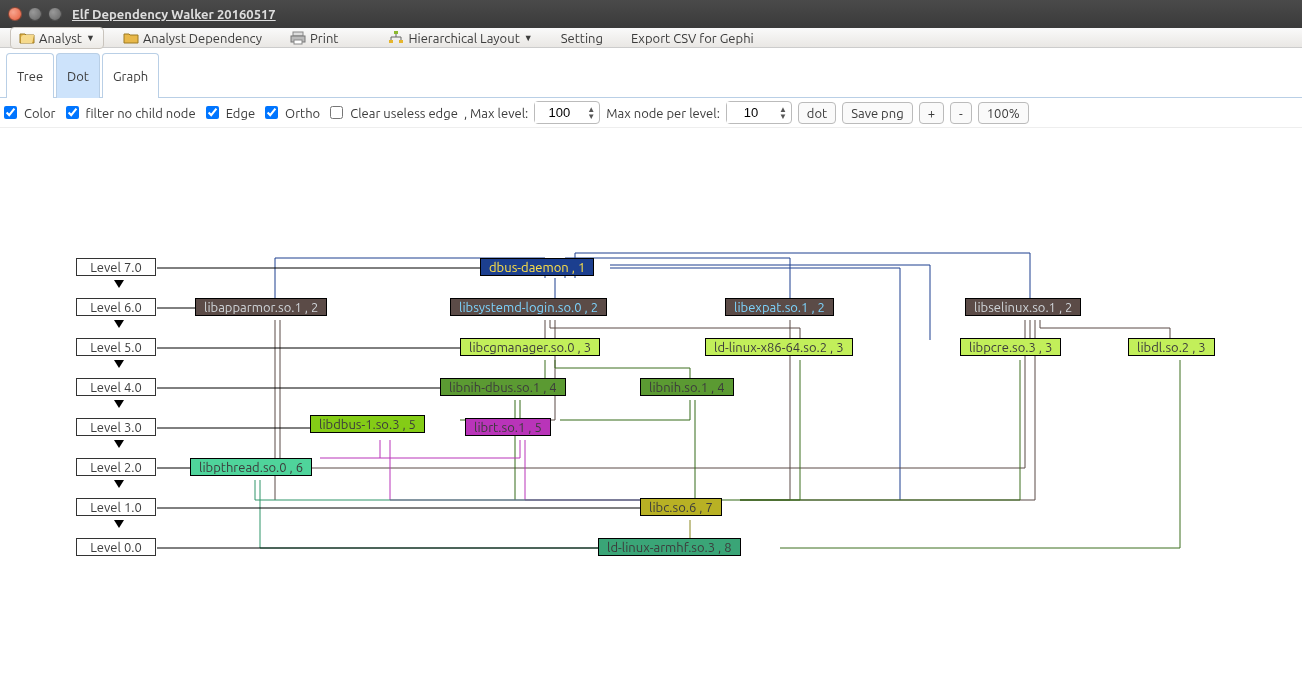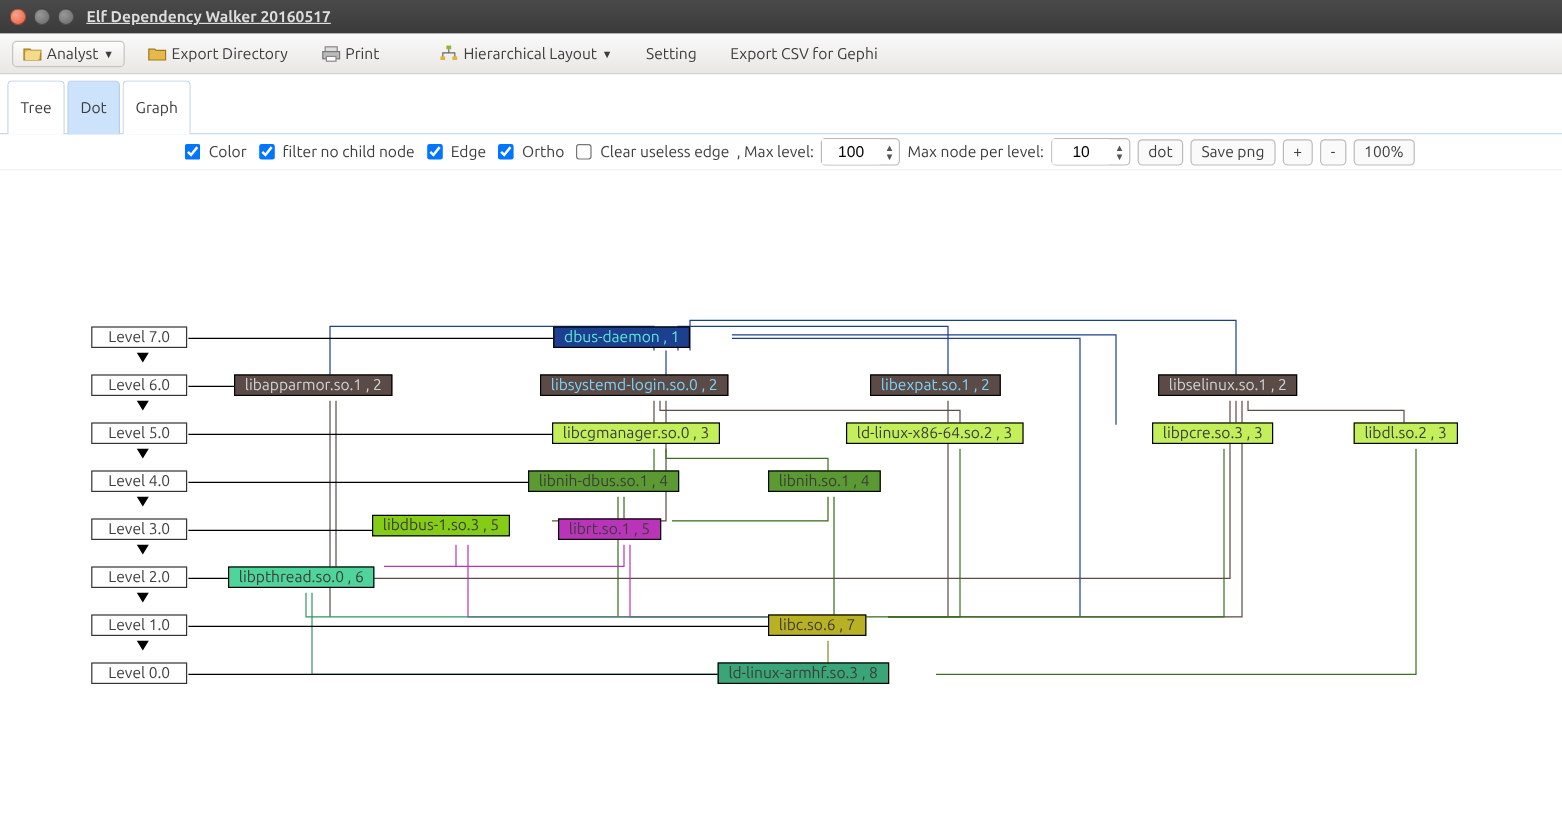--- a/index.html
+++ b/index.html
@@ -23,21 +23,21 @@
     font-weight: bold;
     text-decoration: underline;
   }
   .winbtns { display: flex; gap: 6px; margin-right: 10px; }
   .winbtn { width: 14px; height: 14px; border-radius: 50%; border: 1px solid rgba(0,0,0,.4); }
   .winbtn.close { background: radial-gradient(circle at 35% 35%, #f7a58f, #e65c3b); }
   .winbtn.min   { background: radial-gradient(circle at 35% 35%, #999, #666); }
   .winbtn.max   { background: radial-gradient(circle at 35% 35%, #999, #666); }
 
   .toolbar {
-    height: 34px;
+    height: 20px;
     background: linear-gradient(to bottom, #fafafa, #e9e7e4);
     border-bottom: 1px solid #ccc;
     display: flex;
     align-items: center;
     padding: 0 10px;
     gap: 10px;
   }
   .tbbtn {
     display: inline-flex;
     align-items: center;
@@ -71,21 +71,20 @@
   }
   .tab.active { background: #cde3fb; }
 
   .optbar {
     height: 30px;
     background: #fff;
     border-bottom: 1px solid #eee;
     display: flex;
     align-items: center;
     gap: 6px;
-    padding-left: 150px;
   }
   .optbar label { display:inline-flex; align-items:center; gap:4px; }
   .numwrap { display:inline-flex; align-items:center; border:1px solid #bbb; border-radius:4px; padding:0; }
   .numwrap input { width:48px; border:none; text-align:center; font-size:13px; padding:3px 2px; outline:none; }
   .numwrap .spin { font-size:8px; line-height:7px; padding:0 4px; color:#555; display:flex; flex-direction:column; }
   .pill { border:1px solid #bbb; border-radius:4px; padding:3px 8px; background:#fafafa; }
 
   .canvas-area {
     position: relative;
     width: 1302px;
@@ -141,21 +140,21 @@
     </span>
     <span>Analyst</span>
     <span class="caret">▼</span>
   </span>
   <span class="tbbtn">
     <span class="ico">
       <svg viewBox="0 0 16 16">
           <path fill="#e8b84a" stroke="#9c7a22" d="M1 4h5l1 1h8v8H1z"></path>
         </svg>
     </span>
-    <span>Export Directory</span>
+    <span>Analyst Dependency</span>
   </span>
   <span class="tbbtn">
     <span class="ico">
       <svg viewBox="0 0 16 16">
           <rect x="3" y="2" width="10" height="4" fill="#ddd" stroke="#888"></rect>
           <rect x="1" y="6" width="14" height="6" fill="#bbb" stroke="#777"></rect>
           <rect x="4" y="10" width="8" height="4" fill="#fff" stroke="#888"></rect>
         </svg>
     </span>
     <span>Print</span>
@@ -303,21 +302,21 @@
       <path d="M157 180 H195"></path>
       <path d="M157 220 H460"></path>
       <path d="M157 260 H440"></path>
       <path d="M157 300 H310"></path>
       <path d="M157 340 H190"></path>
       <path d="M157 380 H640"></path>
       <path d="M157 420 H598"></path>
     </g>
   </svg>
 
-  <div class="node" style="left:461px; top:130px; background:#1c3f8f; color:#5eead4"><span>dbus-daemon , 1</span></div>
+  <div class="node" style="left:480px; top:130px; background:#1c3f8f; color:#fde047"><span>dbus-daemon , 1</span></div>
 
   <div class="node" style="left:195px; top:170px; background:#5b4b47; color:#cfd4d8"><span>libapparmor.so.1 , 2</span></div>
   <div class="node" style="left:450px; top:170px; background:#5b4b47; color:#7dd3fc"><span>libsystemd-login.so.0 , 2</span></div>
   <div class="node" style="left:725px; top:170px; background:#5b4b47; color:#7dd3fc"><span>libexpat.so.1 , 2</span></div>
   <div class="node" style="left:965px; top:170px; background:#5b4b47; color:#cfd4d8"><span>libselinux.so.1 , 2</span></div>
 
   <div class="node" style="left:460px; top:210px; background:#c2ef5a"><span>libcgmanager.so.0 , 3</span></div>
   <div class="node" style="left:705px; top:210px; background:#c2ef5a"><span>ld-linux-x86-64.so.2 , 3</span></div>
   <div class="node" style="left:960px; top:210px; background:#c2ef5a"><span>libpcre.so.3 , 3</span></div>
   <div class="node" style="left:1128px; top:210px; background:#c2ef5a"><span>libdl.so.2 , 3</span></div>

